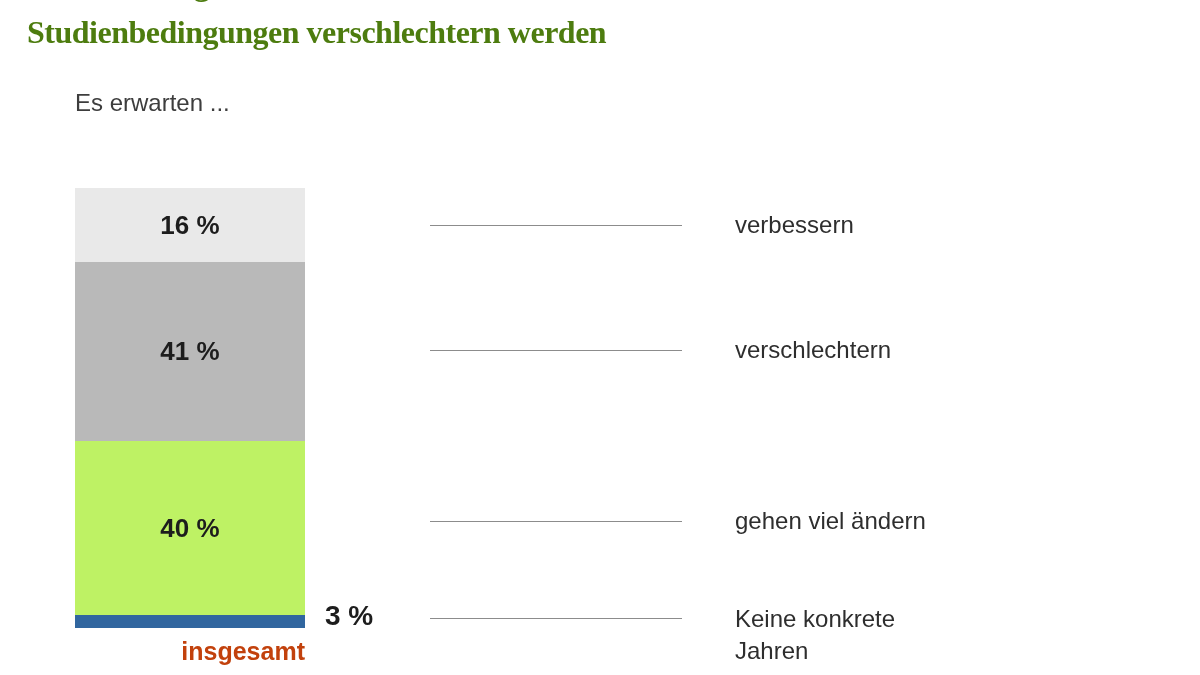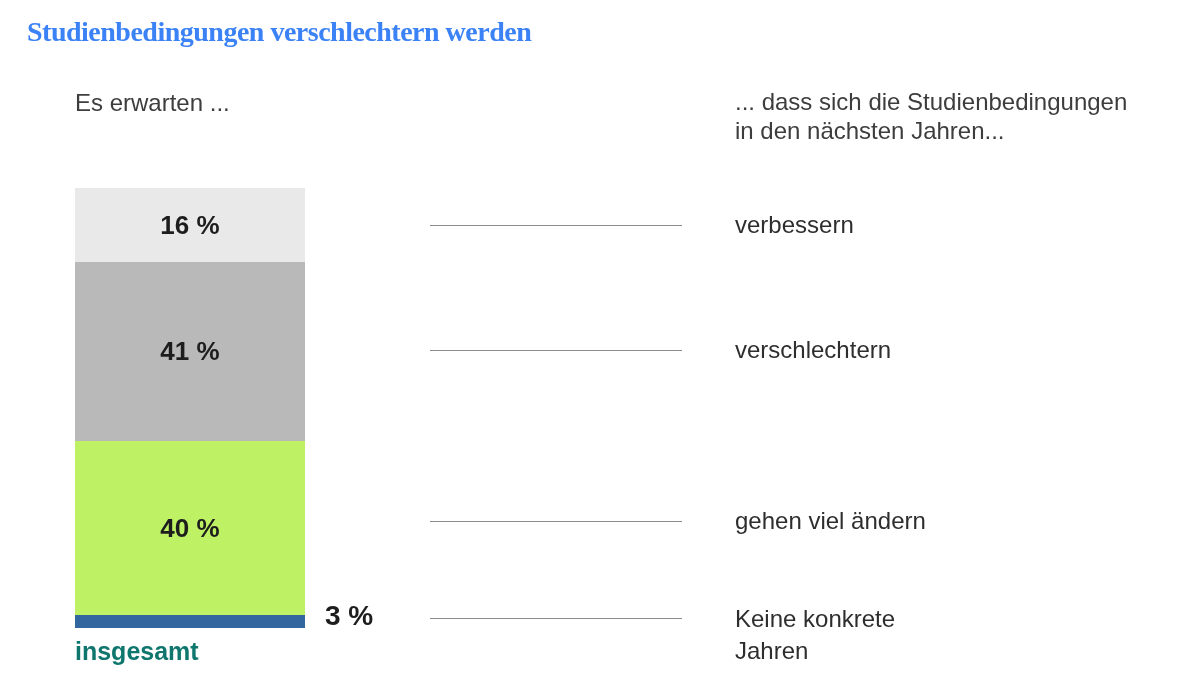--- a/index.html
+++ b/index.html
@@ -18,23 +18,23 @@
   .headline-clip {
     position: absolute;
     left: 27px; top: 0;
     width: 1160px; height: 62px;
     overflow: hidden;
   }
   .headline-inner { margin-top: -40px; }
   .headline-line {
     font-family: "Liberation Serif", serif;
     font-weight: 600;
-    font-size: 28px;
+    font-size: 32px;
     line-height: 48px;
-    color: #3b82f6;
+    color: #4d7c0f;
     letter-spacing: -0.5px;
     white-space: nowrap;
   }
 
   
   .lead-left {
     position: absolute;
     left: 75px; top: 88px;
     font-size: 24px; line-height: 30px;
     color: #3d3d3d;
@@ -74,24 +74,24 @@
     left: 325px; top: 600px;
     font-weight: bold;
     font-size: 28px;
     color: #1d1d1d;
   }
 
   .bar-axis-label {
     position: absolute;
     left: 75px; top: 637px;
     width: 230px;
-    text-align: left;
+    text-align: right;
     font-weight: bold;
     font-size: 25px;
-    color: #0f766e;
+    color: #c2410c;
   }
 
   
   .connector {
     position: absolute;
     left: 430px;
     width: 252px;
     height: 0;
     border-top: 1px solid #8c8c8c;
   }
@@ -119,24 +119,20 @@
 <div class="canvas">
 
   <div class="headline-clip">
     <div class="headline-inner">
       <div class="headline-line">Studierende gehen mehrheitlich davon aus, dass sich die</div>
       <div class="headline-line">Studienbedingungen verschlechtern werden</div>
     </div>
   </div>
 
   <div class="lead-left">Es erwarten ...</div>
-  <div class="lead-right">
-    <div>... dass sich die Studienbedingungen</div>
-    <div>in den nächsten Jahren...</div>
-  </div>
 
   <div class="bar">
     <div class="seg seg-1">
       <span class="seg-pct">16 %</span>
     </div>
     <div class="seg seg-2">
       <span class="seg-pct">41 %</span>
     </div>
     <div class="seg seg-3">
       <span class="seg-pct">40 %</span>

